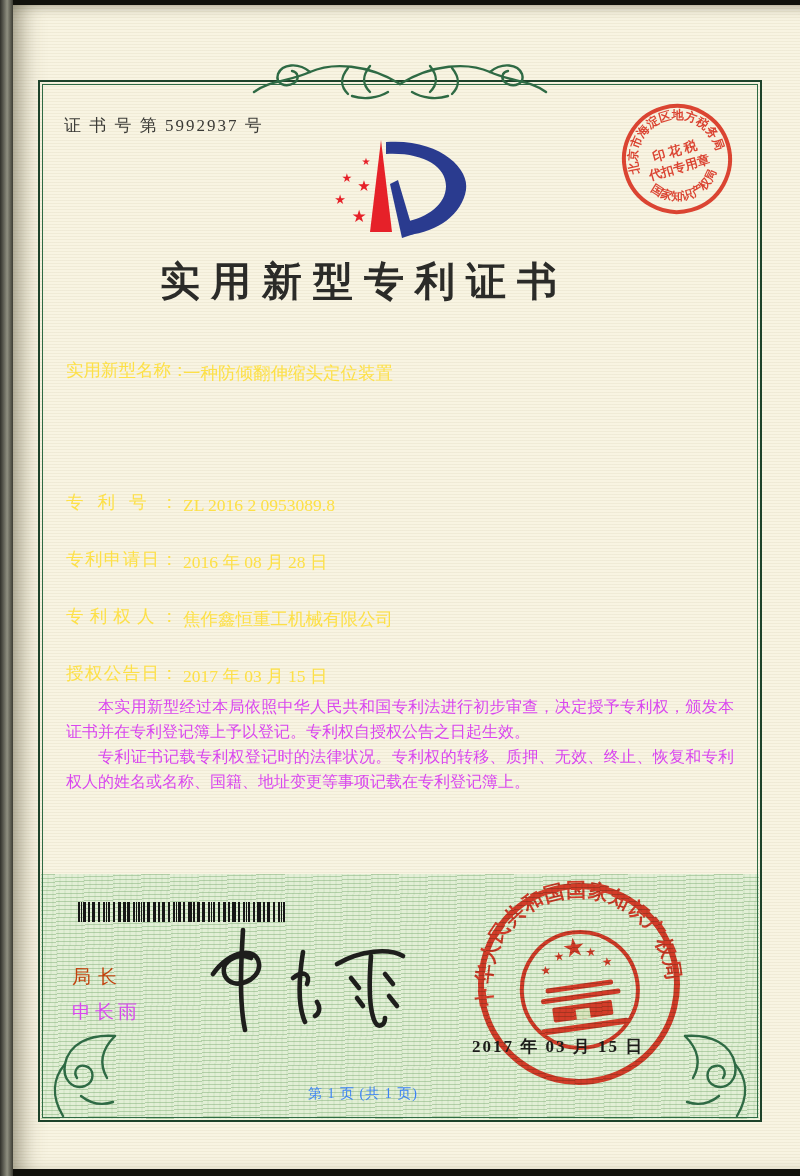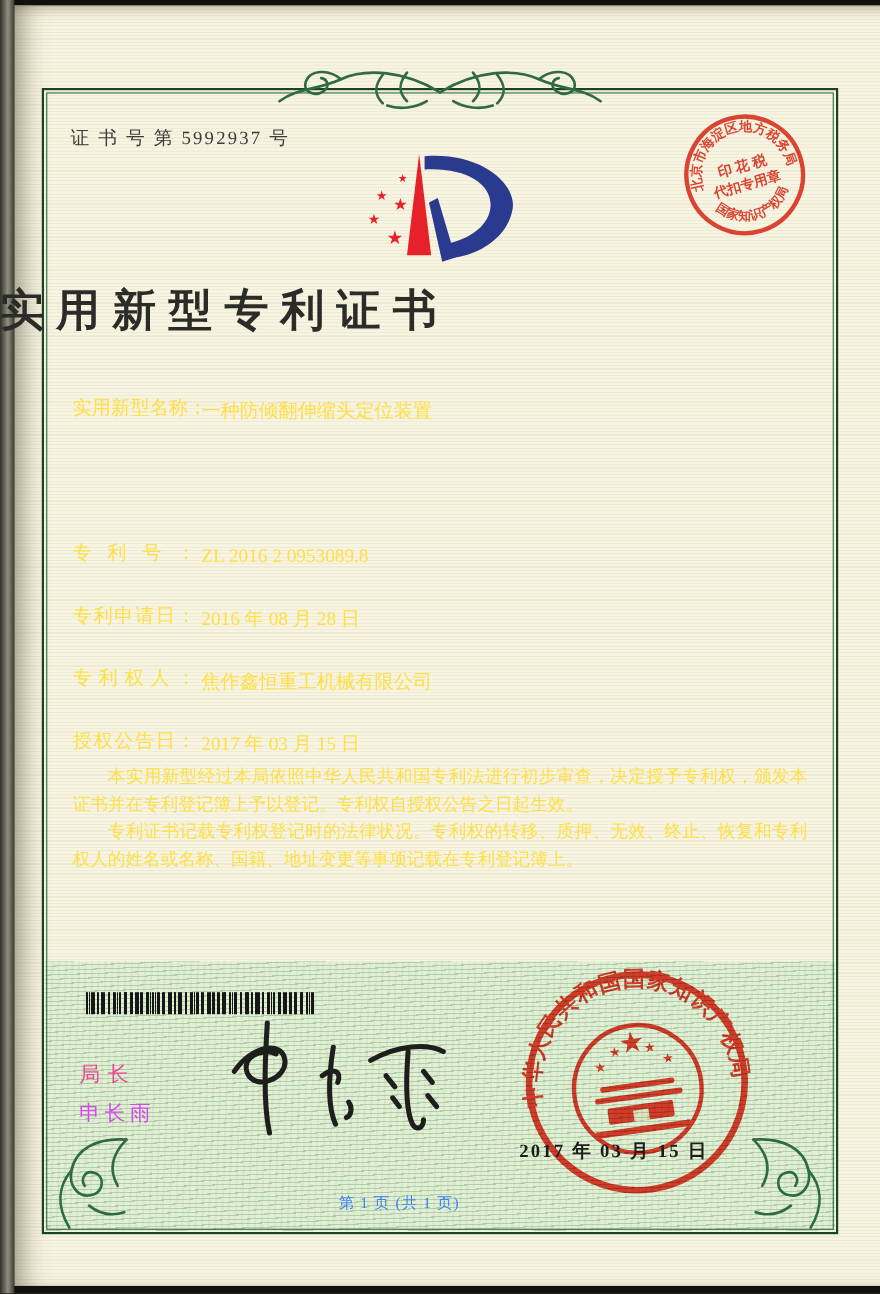--- a/index.html
+++ b/index.html
@@ -14,33 +14,33 @@
          background:linear-gradient(90deg,#30302a,#8f8f80 55%,#3c3c33);}
   
   .frame{position:absolute;left:38px;top:80px;width:724px;height:1042px;border:2.5px solid var(--border_green,#1d422a);box-sizing:border-box;}
   .frame-inner{position:absolute;left:2px;top:2px;right:2px;bottom:2px;border:1px solid var(--ornament_green,#2e6a44);}
   
   .band{position:absolute;left:41px;top:874px;width:718px;height:245px;background:var(--band_green,#e2efd6);
         background-image:
           repeating-linear-gradient(178deg,rgba(120,170,110,.45) 0 1px,rgba(0,0,0,0) 1px 4px),
           repeating-linear-gradient(92deg,rgba(120,170,110,.10) 0 2px,rgba(0,0,0,0) 2px 6px);}
   .certno{position:absolute;left:64px;top:114px;font-size:17px;letter-spacing:2px;color:#3a3a36;}
-  .title{position:absolute;left:0;top:254px;width:728px;font-size:40px;font-weight:bold;
+  .title{position:absolute;left:0;top:254px;width:728px;text-align:center;font-size:40px;font-weight:bold;
          letter-spacing:11px;color:#2b2b28;}
   .frow{position:absolute;left:66px;font-size:17.5px;color:#fde047;white-space:nowrap;}
   .flabel{display:inline-block;width:112px;text-align:justify;text-align-last:justify;vertical-align:top;}
   .fvalue{display:inline-block;vertical-align:top;margin-left:5px;line-height:30px;}
-  .paras{position:absolute;left:66px;top:694px;width:668px;font-size:16px;line-height:25px;text-align:justify;color:#fde047;}
+  .paras{position:absolute;left:66px;top:694px;width:668px;font-size:16px;line-height:25px;text-align:justify;color:#d946ef;}
   .paras p{margin:0;text-indent:2em;}
   .barcode{position:absolute;left:78px;top:902px;width:210px;height:20px;
         background:
           repeating-linear-gradient(90deg,#161616 0 2px,rgba(0,0,0,0) 2px 5px),
           repeating-linear-gradient(90deg,#161616 0 1px,rgba(0,0,0,0) 1px 7px),
           repeating-linear-gradient(90deg,rgba(0,0,0,0) 0 3px,#161616 3px 4px,rgba(0,0,0,0) 4px 11px);}
-  .director{position:absolute;left:72px;top:964px;font-size:19px;letter-spacing:7px;color:#ec4899;font-family:Liberation Mono, monospace;}
+  .director{position:absolute;left:72px;top:964px;font-size:19px;letter-spacing:7px;color:#c2410c;font-family:Liberation Mono, monospace;}
   .director2{position:absolute;left:72px;top:999px;font-size:19px;letter-spacing:4px;color:#d946ef;}
   .sig{position:absolute;left:185px;top:922px;}
   .stamp{position:absolute;left:616px;top:98px;transform:rotate(-16deg);opacity:.93;mix-blend-mode:multiply;}
   .seal{position:absolute;left:473px;top:878px;transform:rotate(-8deg);opacity:.95;mix-blend-mode:multiply;}
   .seal-date{position:absolute;left:472px;top:1035px;font-size:17px;letter-spacing:2px;color:#1c1c1a;font-weight:bold;}
   .pageno{position:absolute;left:308px;top:1085px;font-size:14px;color:#3b82f6;letter-spacing:1px;}
   .logo{position:absolute;left:328px;top:138px;}
   .orn-top{position:absolute;left:248px;top:58px;}
   .orn-bl{position:absolute;left:41px;top:1030px;}
   .orn-br{position:absolute;left:681px;top:1030px;transform:scaleX(-1);}

